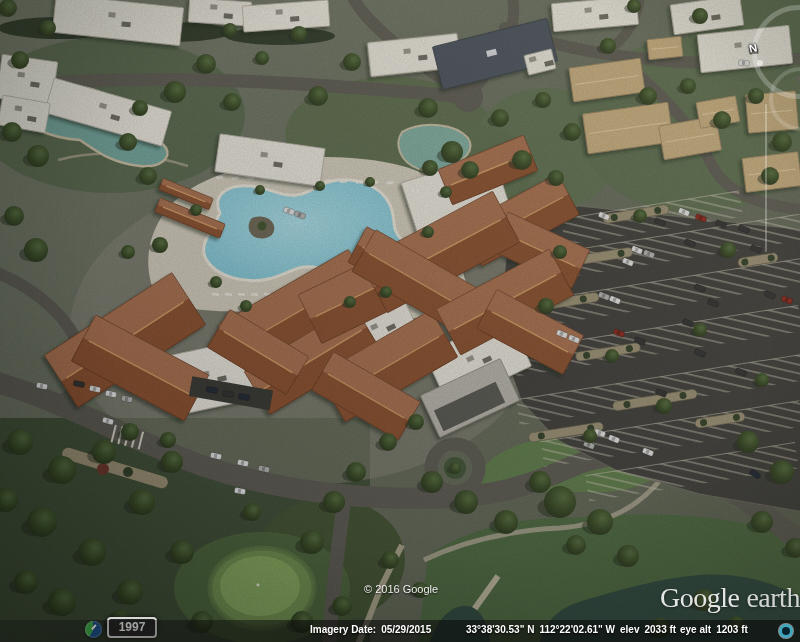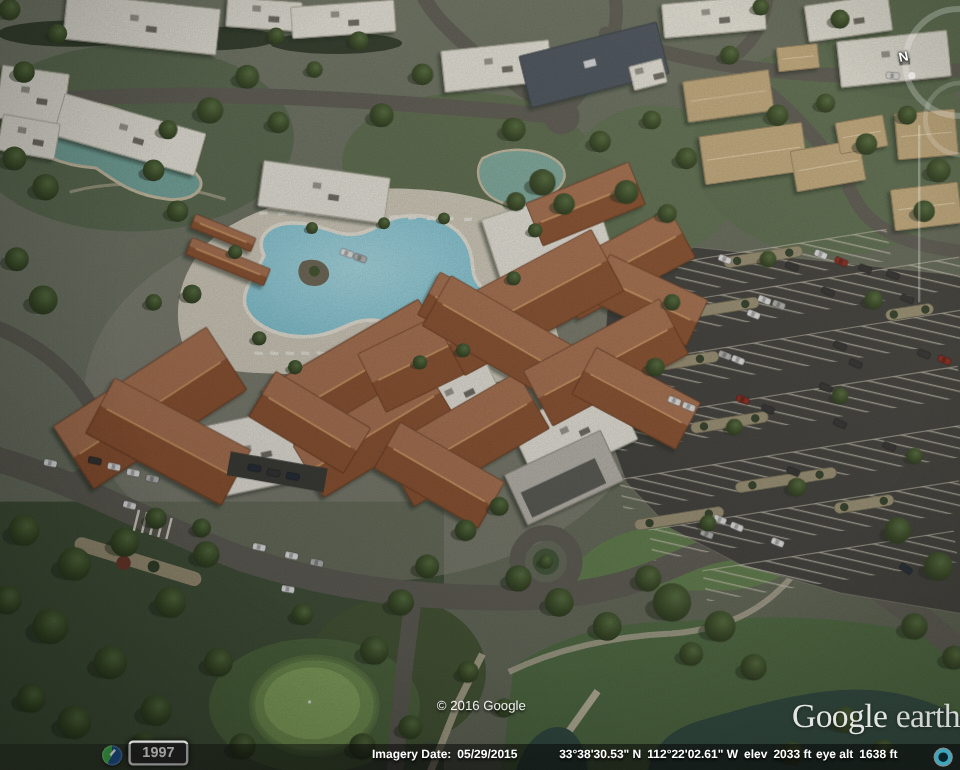--- a/index.html
+++ b/index.html
@@ -894,17 +894,17 @@
       <span>05/29/2015</span>
     </div>
     <div class="grp sb-coords">
       <span>33°38'30.53" N</span>
       <span>112°22'02.61" W</span>
       <span>elev</span>
       <span>2033 ft</span>
     </div>
     <div class="grp sb-eye">
       <span>eye alt</span>
-      <span>1638 ft</span>
+      <span>1203 ft</span>
     </div>
     <div class="stream-icon"></div>
   </div>
 </div>
 
 </body></html>

